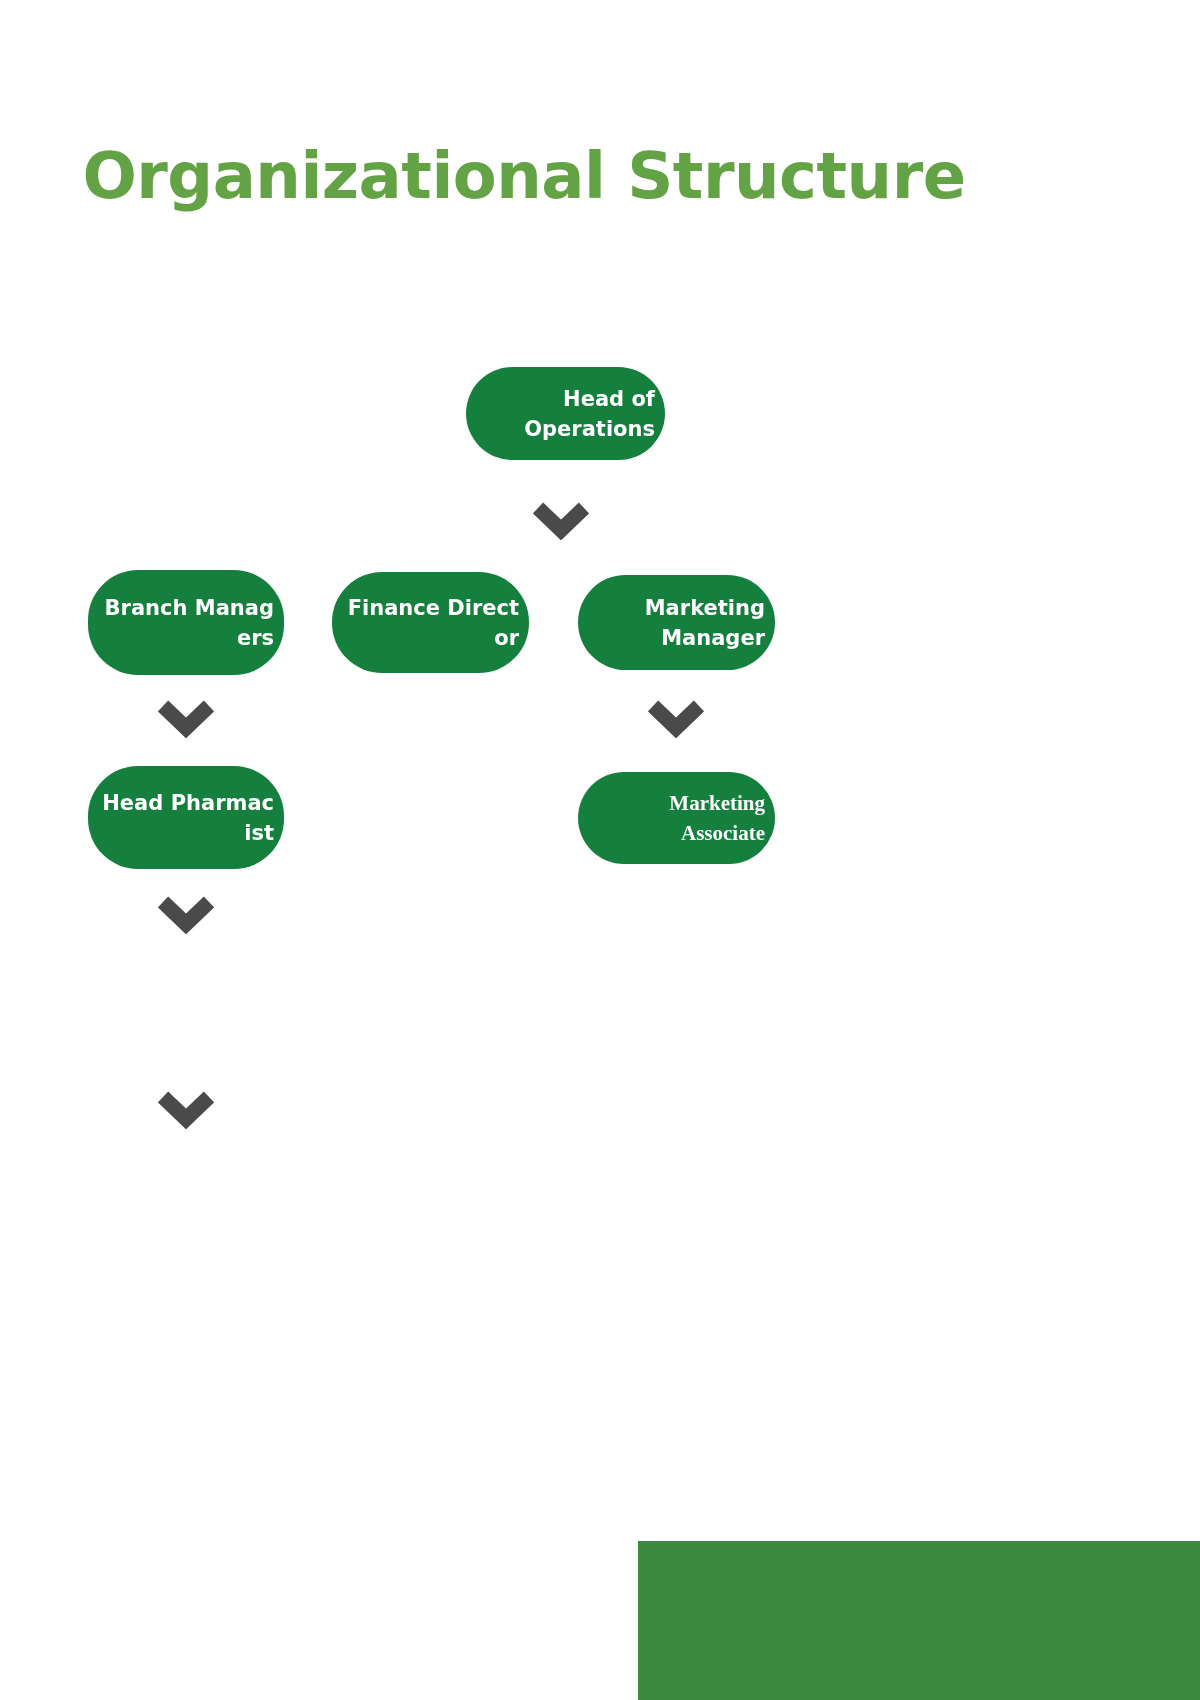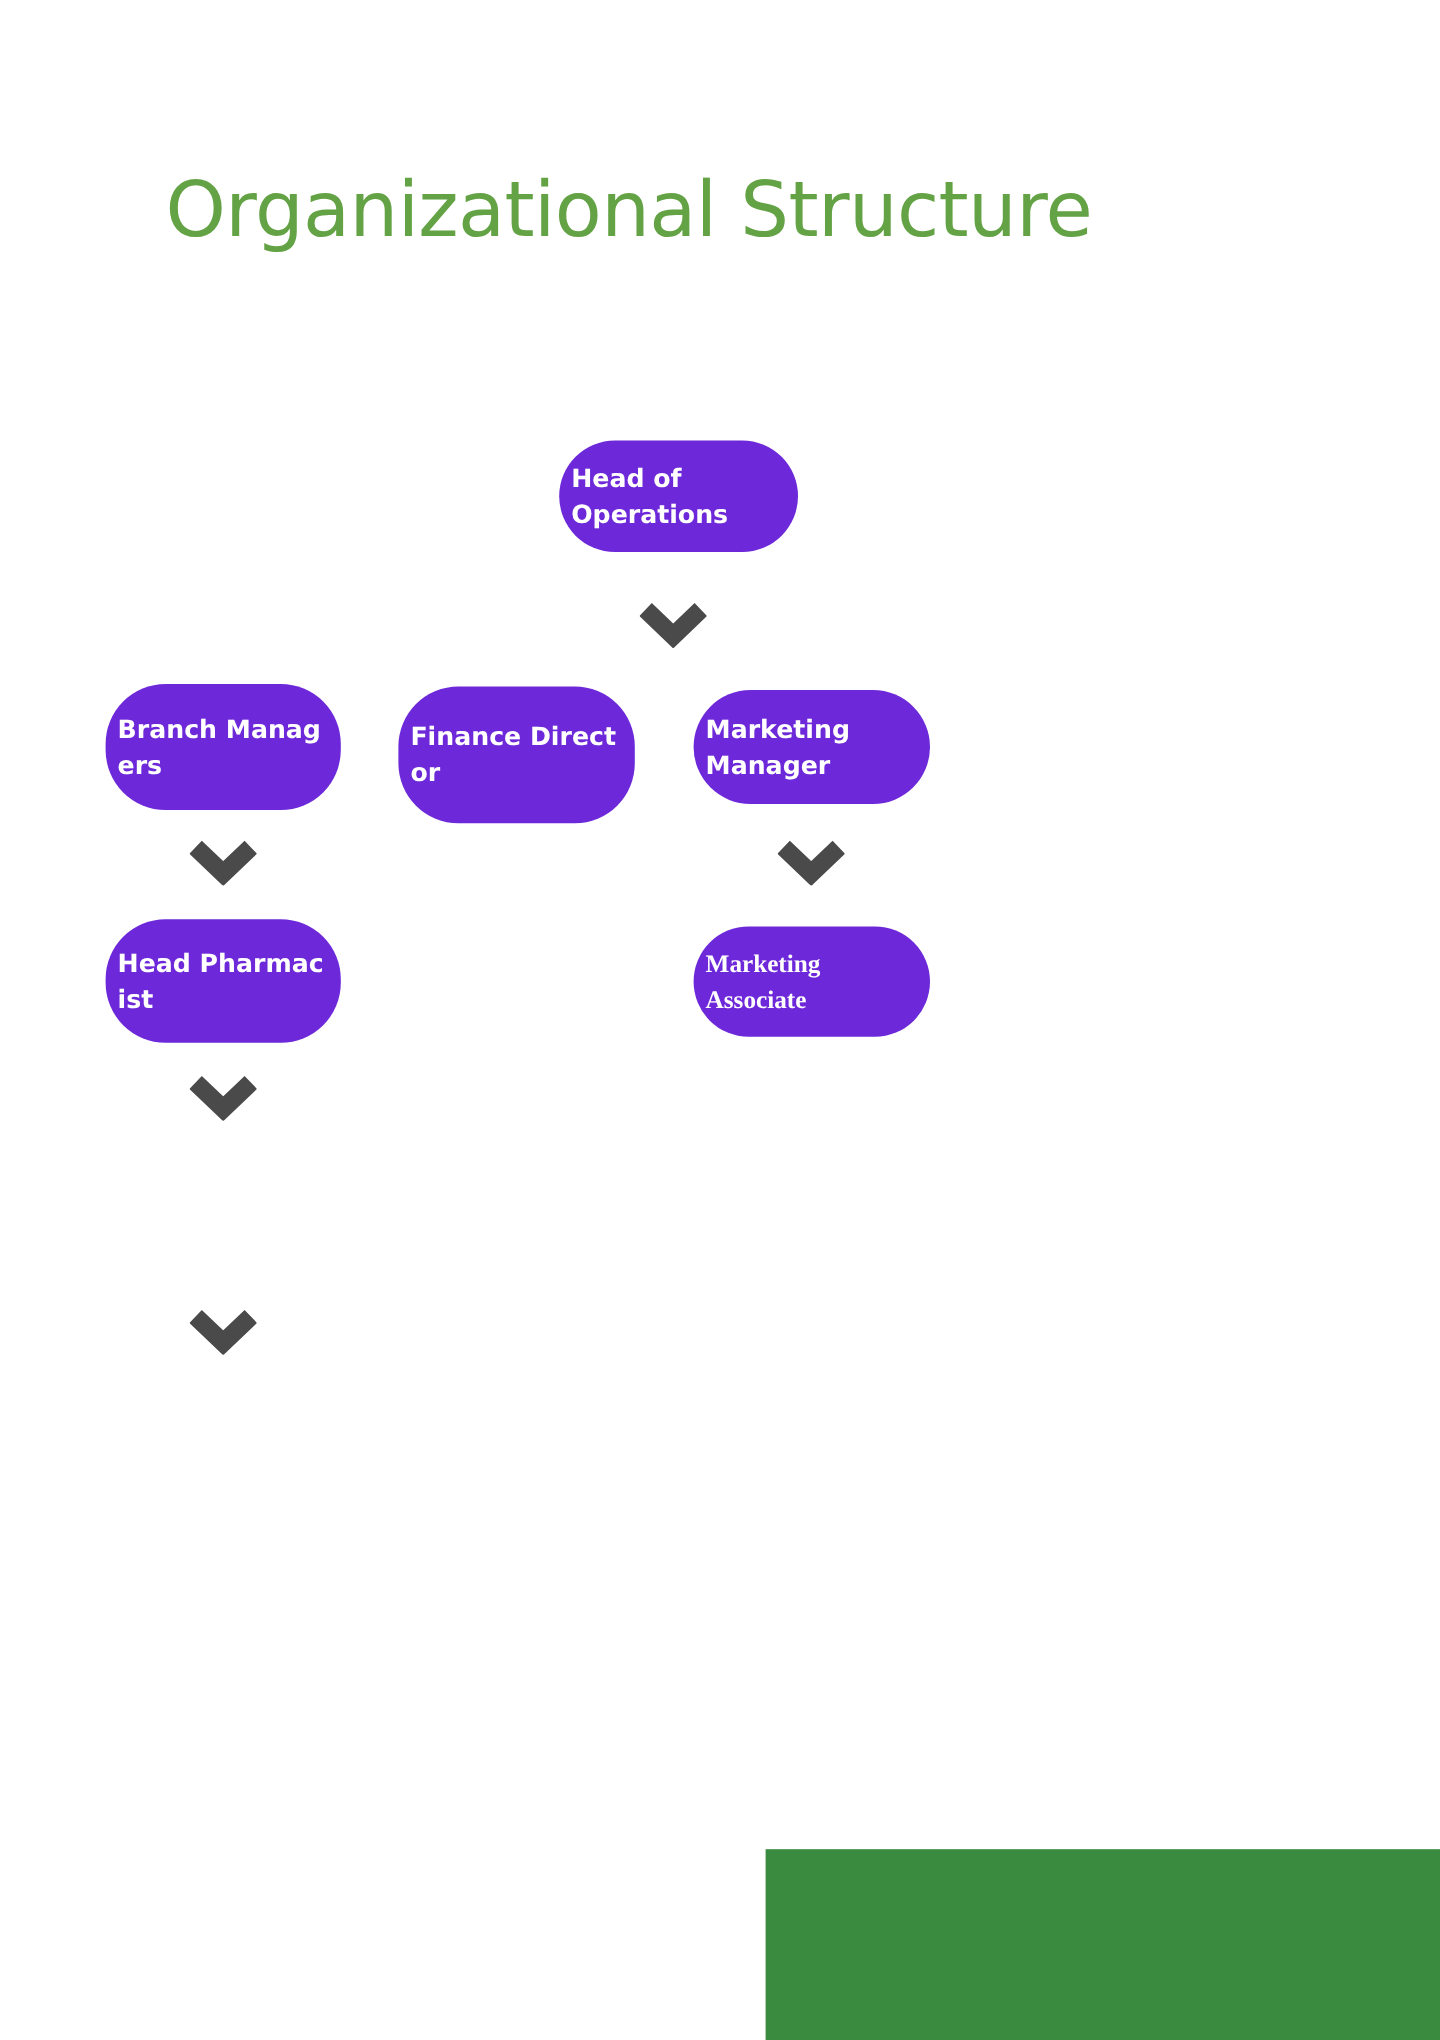--- a/index.html
+++ b/index.html
@@ -22,37 +22,37 @@
 
   
   .page-title {
     position: absolute;
     left: 0;
     top: 134px;
     width: 1048px;
     text-align: center;
     font-family: "DejaVu Sans", "Liberation Sans", sans-serif;
     font-size: 64px;
-    font-weight: 400;
+    font-weight: 700;
     letter-spacing: -0.5px;
     color: #64a345;
     line-height: 84px;
     white-space: nowrap;
   }
 
   
   .node {
     position: absolute;
     box-sizing: border-box;
-    background: #6d28d9;
+    background: #15803d;
     border-radius: 50px;
     display: flex;
     align-items: center;
     justify-content: center;
-    text-align: left;
+    text-align: right;
     color: #ffffff;
     font-family: "DejaVu Sans", "Liberation Sans", sans-serif;
     font-weight: 700;
     font-size: 21px;
     line-height: 30px;
     padding: 4px 10px;
     word-break: break-all;
     overflow-wrap: anywhere;
   }
   .node-label {
@@ -89,21 +89,21 @@
   <div class="chevron" style="left:533px; top:500px; width:56px; height:40px;">
     <svg width="56" height="40" viewBox="0 0 56 40" aria-hidden="true">
       <path d="M5 8 L28 30 L51 8" fill="none" stroke="#4a4a4a" stroke-width="15" stroke-linecap="butt" stroke-linejoin="miter"></path>
     </svg>
   </div>
 
   <div class="node" style="left:88px; top:570px; width:196px; height:105px;">
     <span class="node-label">Branch Managers</span>
   </div>
 
-  <div class="node" style="left:332px; top:572px; width:197px; height:114px;">
+  <div class="node" style="left:332px; top:572px; width:197px; height:101px;">
     <span class="node-label">Finance Director</span>
   </div>
 
   <div class="node" style="left:578px; top:575px; width:197px; height:95px;">
     <span class="node-label" style="word-break:normal;">Marketing Manager</span>
   </div>
 
 
   <div class="chevron" style="left:158px; top:698px; width:56px; height:40px;">
     <svg width="56" height="40" viewBox="0 0 56 40" aria-hidden="true">

